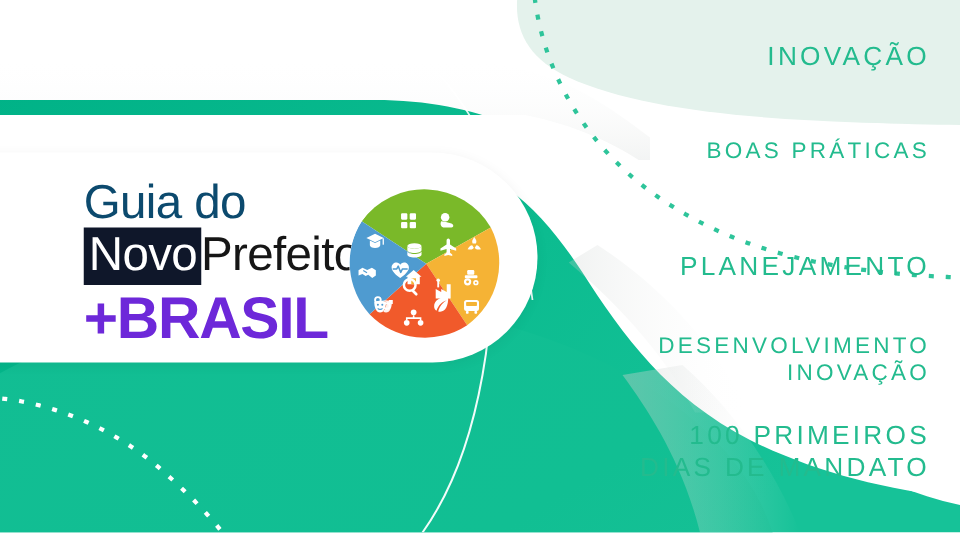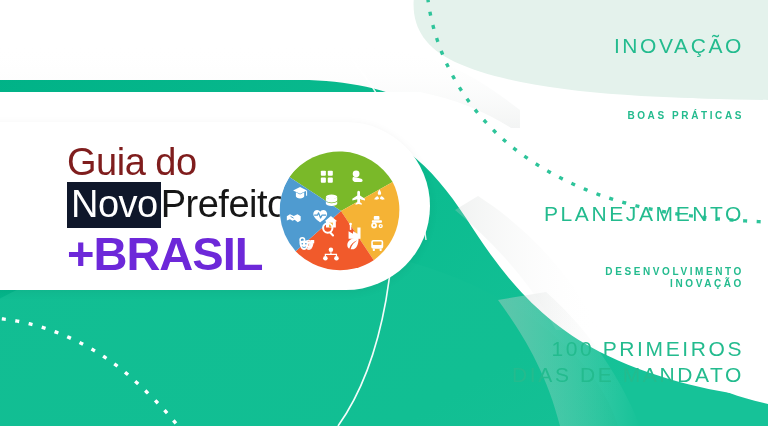--- a/index.html
+++ b/index.html
@@ -37,21 +37,21 @@
   .logo-text {
     position: absolute;
     left: 67px;
     top: 143px;
     z-index: 7;
     line-height: 1;
   }
   .line-1 {
     font-size: 38px;
     font-weight: 400;
-    color: #7f1d1d;
+    color: #0c4a6e;
     letter-spacing: -0.5px;
     white-space: nowrap;
   }
   .line-2 {
     margin-top: 4px;
     font-size: 38px;
     font-weight: 400;
     color: #161616;
     letter-spacing: -0.5px;
     white-space: nowrap;
@@ -89,22 +89,22 @@
     color: #23bb8e;
     z-index: 6;
     line-height: 1.22;
   }
   .lbl-thin {
     font-size: 21px;
     font-weight: 400;
     letter-spacing: 2.6px;
   }
   .lbl-bold {
-    font-size: 10px;
-    font-weight: 700;
+    font-size: 18px;
+    font-weight: 400;
     letter-spacing: 2.6px;
   }
   #label-inovacao { top: 33px; }
   #label-boas { top: 110px; }
   #label-planejamento { top: 201px; }
   #label-desenvolvimento { top: 266px; }
   #label-cem-dias { top: 336px; }
 </style>
 </head>
 <body>

